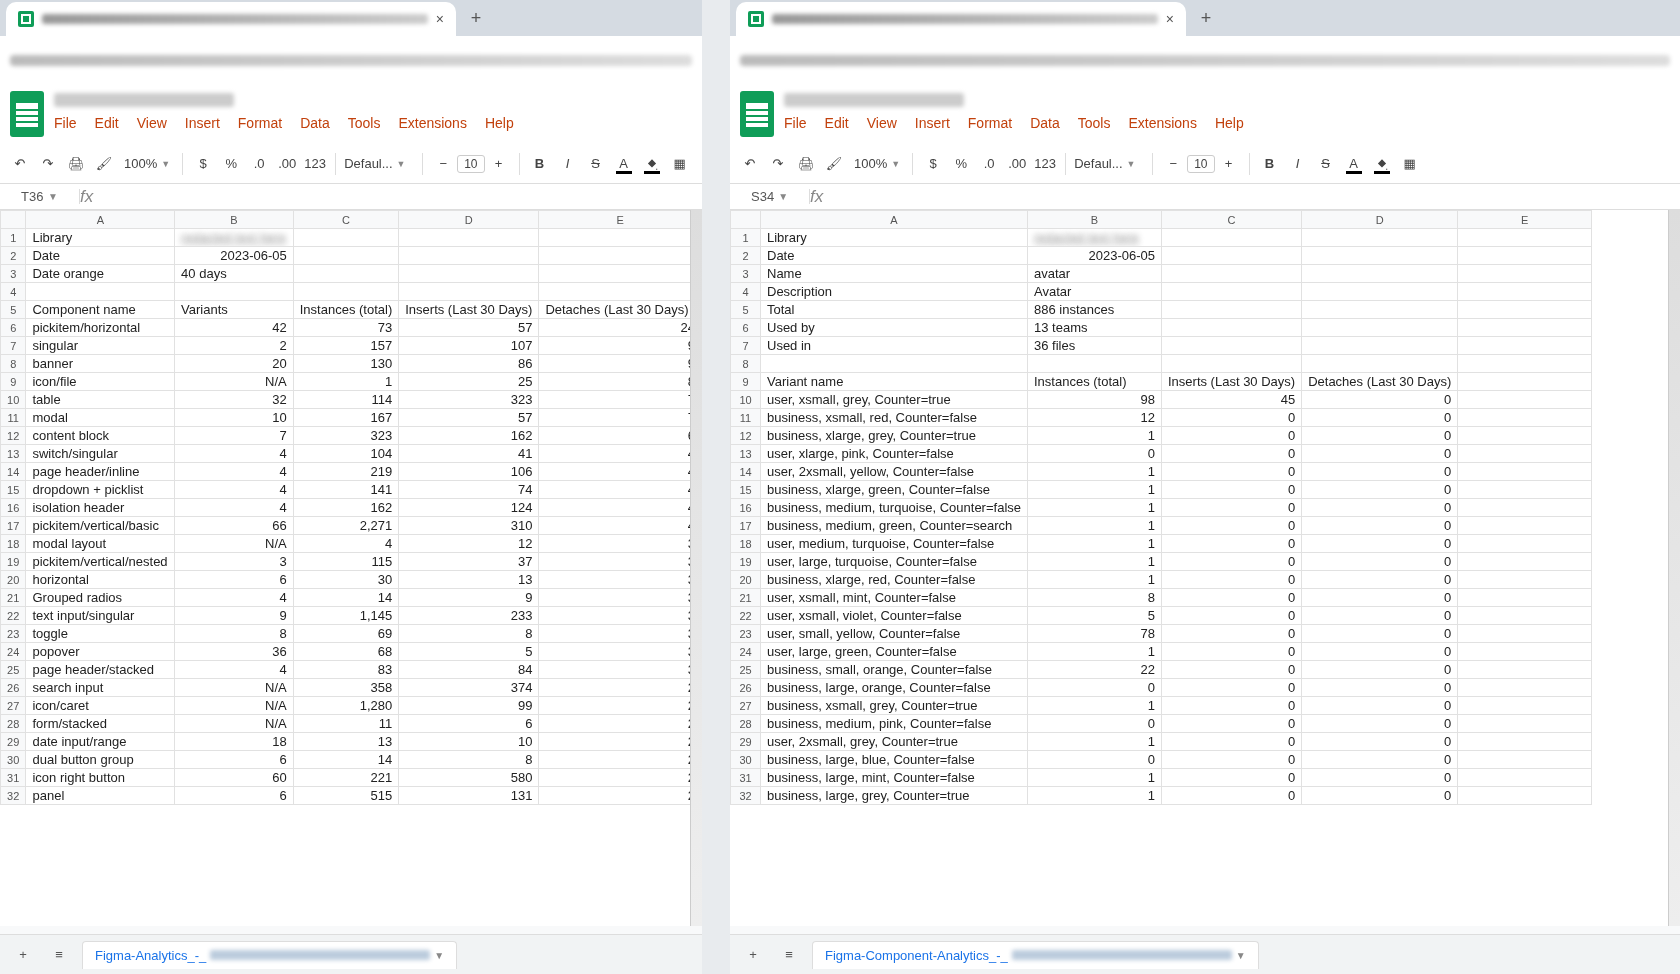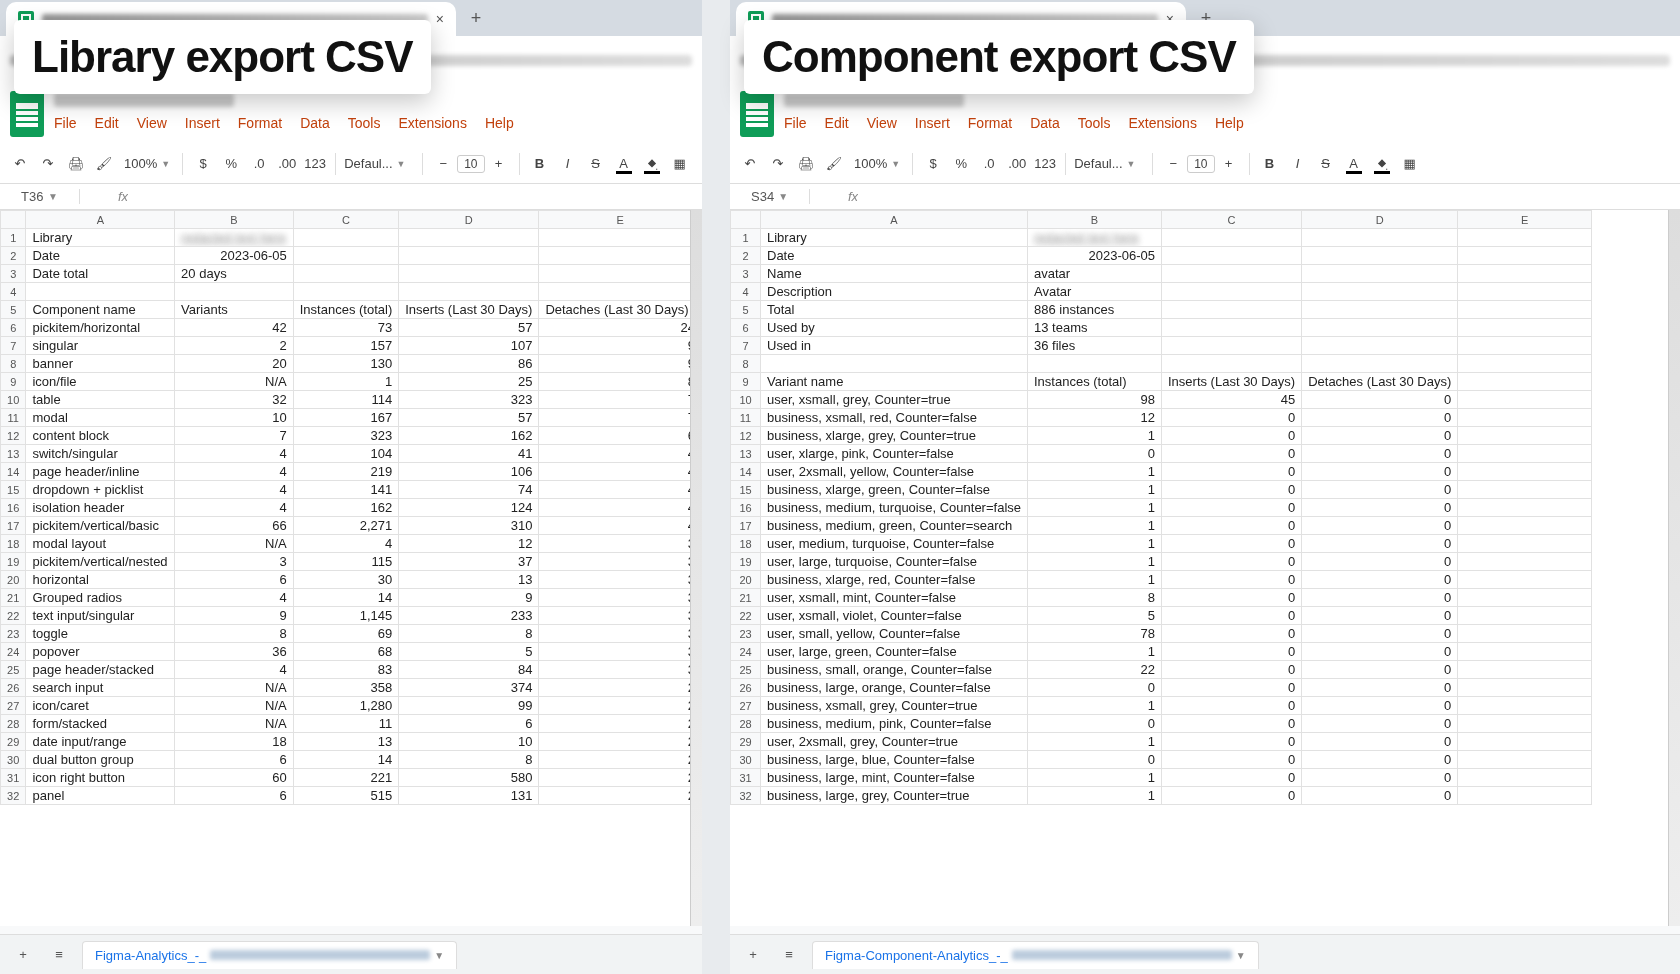--- a/index.html
+++ b/index.html
@@ -46,21 +46,21 @@
   .fontcolor{position:relative;width:24px;height:24px;display:flex;align-items:center;justify-content:center;cursor:pointer;}
   .fontcolor::after{content:"";position:absolute;bottom:2px;left:4px;right:4px;height:3px;}
   .fc-text::after{background:#000;}
   .fc-fill::after{background:#000;}
   .fillbucket{position:relative;}
   
   
   .fbar { height:26px;display:flex;align-items:center;background:#fff;border-bottom:1px solid #ddd;}
   .namebox{width:80px;border-right:1px solid #ddd;padding:0 21px;font-size:13px;color:#555;display:flex;align-items:center;justify-content:space-between;gap:4px;}
   .namebox .dd{color:#888;font-size:10px;}
-  .fx{width:24px;text-align:right;color:#888;font-style:italic;font-size:13px;margin-left:24px;}
+  .fx{width:24px;text-align:left;color:#888;font-style:italic;font-size:17px;}
   .finput{flex:1;height:100%;border:none;outline:none;font-size:13px;padding:0 4px;}
   
   
   .gridwrap { position:absolute; left:0; right:0; top:210px; bottom:48px; overflow:hidden; background:#fff;}
   .grid { border-collapse:collapse; table-layout:fixed; font-size:13px; color:#222;}
   .grid th, .grid td { border:1px solid #e1e1e1; height:18px; padding:0 6px; white-space:nowrap; overflow:hidden;}
   .grid th { background:#f8f9fa; font-weight:normal; color:#555; text-align:center; position:sticky;}
   .grid th.ch{height:18px;font-size:11px;}
   .grid th.rh{width:30px;font-size:11px;text-align:center;background:#f8f9fa;}
   .grid td.num{text-align:right;}
@@ -193,22 +193,22 @@
           <tr>
             <th class="rh">2</th>
             <td class="">Date</td>
             <td class="num">2023-06-05</td>
             <td class=""></td>
             <td class=""></td>
             <td class=""></td>
           </tr>
           <tr>
             <th class="rh">3</th>
-            <td class="">Date total</td>
-            <td class="">20 days</td>
+            <td class="">Date orange</td>
+            <td class="">40 days</td>
             <td class=""></td>
             <td class=""></td>
             <td class=""></td>
           </tr>
           <tr>
             <th class="rh">4</th>
             <td class=""></td>
             <td class=""></td>
             <td class=""></td>
             <td class=""></td>
@@ -444,21 +444,20 @@
   <div class="scrollhint"></div>
   <div class="sheetbar">
     <div class="plus">+</div>
     <div class="menu">≡</div>
     <div class="sht">
         <span>Figma-Analytics_-_</span>
         <span class="blur"></span>
         <span class="dd">▼</span>
       </div>
   </div>
-  <div class="bigbanner">Library export CSV</div>
 </div>
 
 <div class="half right">
   <div class="tabstrip">
     <div class="tab">
       <span class="favicon"></span>
       <span class="blurtitle"></span>
       <span class="x">×</span>
     </div>
     <div class="tabplus">+</div>
@@ -816,14 +815,13 @@
   <div class="scrollhint"></div>
   <div class="sheetbar">
     <div class="plus">+</div>
     <div class="menu">≡</div>
     <div class="sht">
         <span>Figma-Component-Analytics_-_</span>
         <span class="blur"></span>
         <span class="dd">▼</span>
       </div>
   </div>
-  <div class="bigbanner">Component export CSV</div>
 </div>
 
 </body></html>

